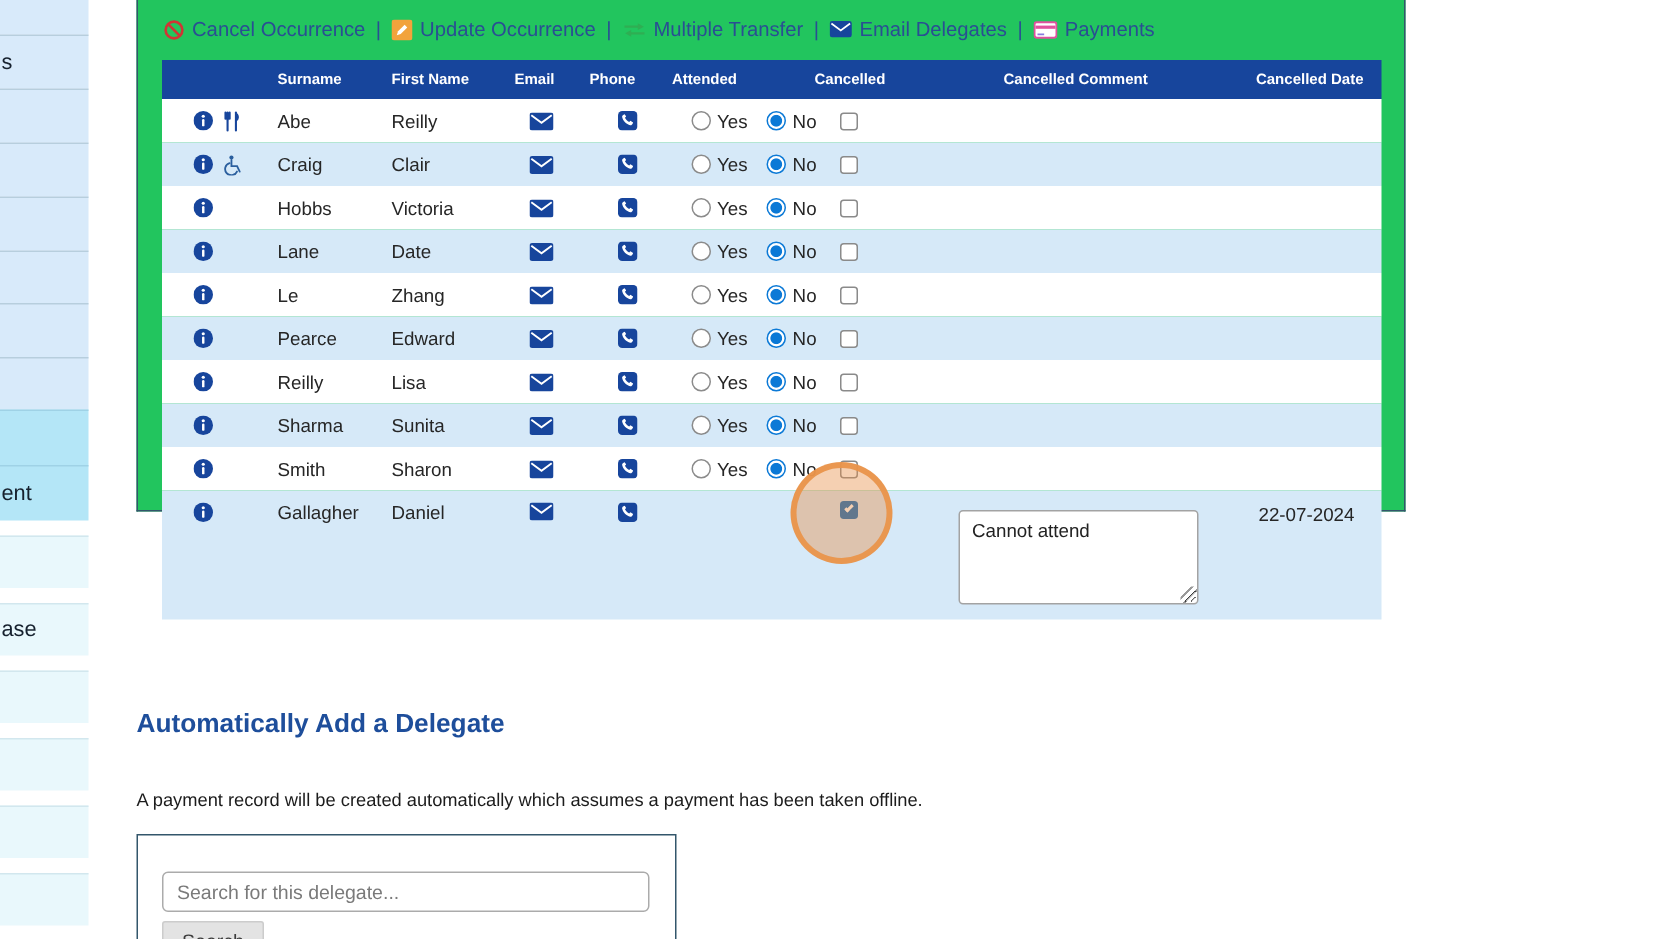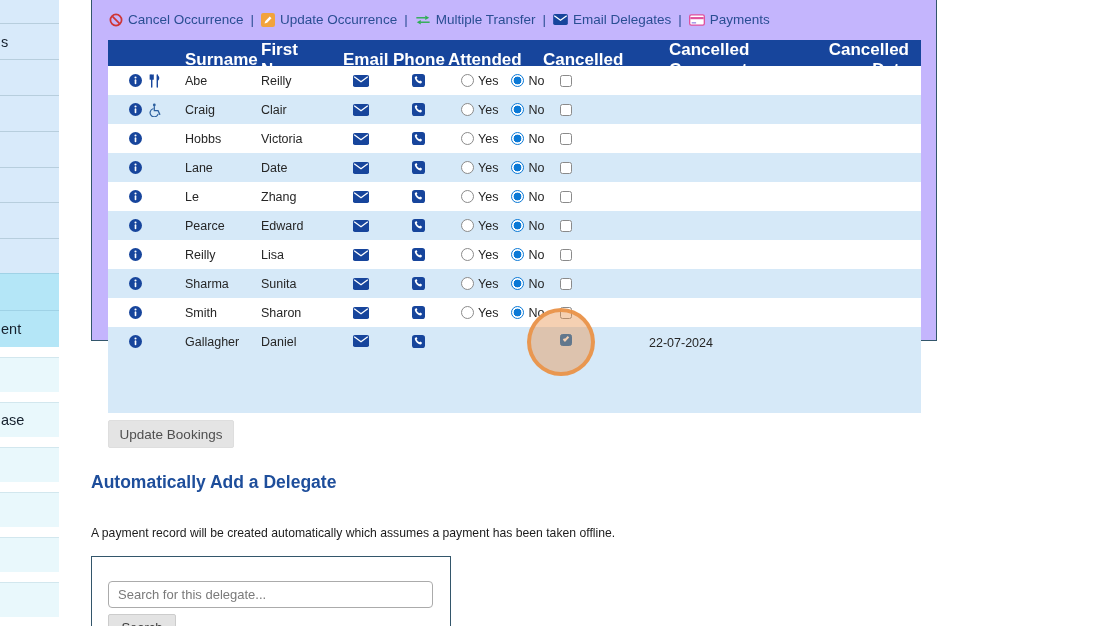--- a/index.html
+++ b/index.html
@@ -12,31 +12,31 @@
     font-size:14.5px; color:#16212e; white-space:nowrap; overflow:hidden; cursor:pointer; }
   .side-item + .side-item { border-top:1px solid #b7cedd; }
   .v-blue { background:#d8eafa; }
   .v-cyan { background:#b4e6f7; }
   .v-cyan + .v-cyan, .v-blue + .v-cyan { border-top-color:#9fd2e6; }
   .v-pale { background:#e9f8fc;margin-top:10px; }
   .v-pale + .v-pale, .v-cyan + .v-pale { border-top-color:#d2e7ee; }
 
   
   .main-box { position:absolute; left:91px; top:0; width:846px; height:341px;
-    border:1px solid #33566b; border-top:none; background:#c4b5fd; }
+    border:1px solid #33566b; border-top:none; background:#22c55e; }
 
   .toolbar { position:absolute; left:17px; top:12px; display:flex; align-items:center;
     gap:7px; font-size:13.5px; color:#2a4e93; white-space:nowrap; }
   .tool-link { display:inline-flex; align-items:center; gap:5px; cursor:pointer; color:#2a4e93; }
   .tool-sep { color:#2a4e93; }
 
   
   .dtable { position:absolute; left:16px; top:40px; width:813px; }
   .grid { display:grid; grid-template-columns:75px 76px 82px 50px 55px 95px 80px 190px 110px; }
-  .thead { background:#17459c; color:#fff; font-weight:bold; font-size:17px;
+  .thead { background:#17459c; color:#fff; font-weight:bold; font-size:10px;
     height:26px; align-items:center; }
   .thead .hc { padding-left:2px; }
   .hc-email { padding-left:4px; } .hc-phone { padding-left:10px; }
   .hc-attended { padding-left:15px; } .hc-cancelled { padding-left:23px; }
   .hc-comment { padding-left:15px;margin-left:46px; }
   .hc-date { text-align:right; padding-right:12px; }
 
   .trow { height:29px; align-items:center; font-size:12.5px; color:#262626; background:#fff; }
   .trow.alt { background:#d6e9f8; }
   .cell { display:flex; align-items:center; }
@@ -642,25 +642,27 @@
               <path d="M4.6 3c-.8.4-1.4 1.1-1.2 2 .5 3 3.6 6.1 6.6 6.6.9.2 1.6-.4 2-1.2l.4-.9-2.2-1.5-1 1c-1.4-.7-2.8-2.1-3.5-3.5l1-1L5.5 2.6z" fill="#fff"></path>
             </svg>
           </span>
         </div>
       <div class="cell c-attended"></div>
       <div class="cell c-cancelled">
         <span class="checkbox checked">
             <span class="check-mark"></span>
           </span>
       </div>
+      <div class="cell c-comment">
+        <textarea class="comment-box" style="">Cannot attend</textarea>
+      </div>
       <div class="cell c-date">22-07-2024</div>
     </div>
   </div>
 
-  <button class="update-btn">Update Bookings</button>
 </div>
 
 <div class="highlight-circle"></div>
 
 <div class="section-heading">Automatically Add a Delegate</div>
 <div class="section-desc">A payment record will be created automatically which assumes a payment has been taken offline.</div>
 
 <div class="search-box">
   <input class="search-input" type="text" placeholder="Search for this delegate..." style="">
   <button class="search-btn">Search</button>

